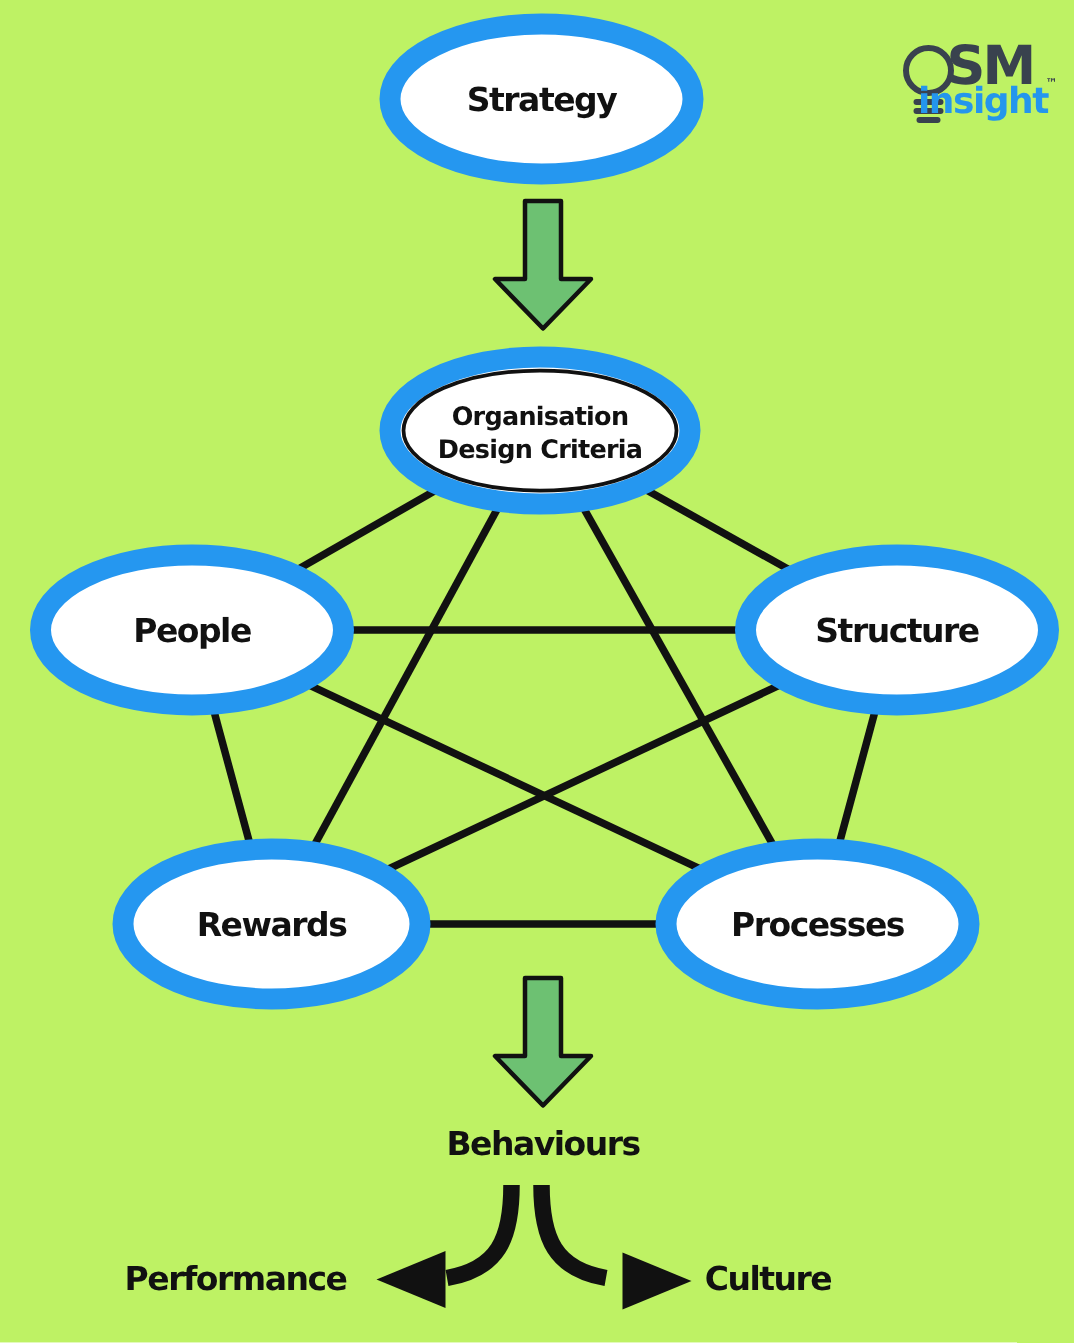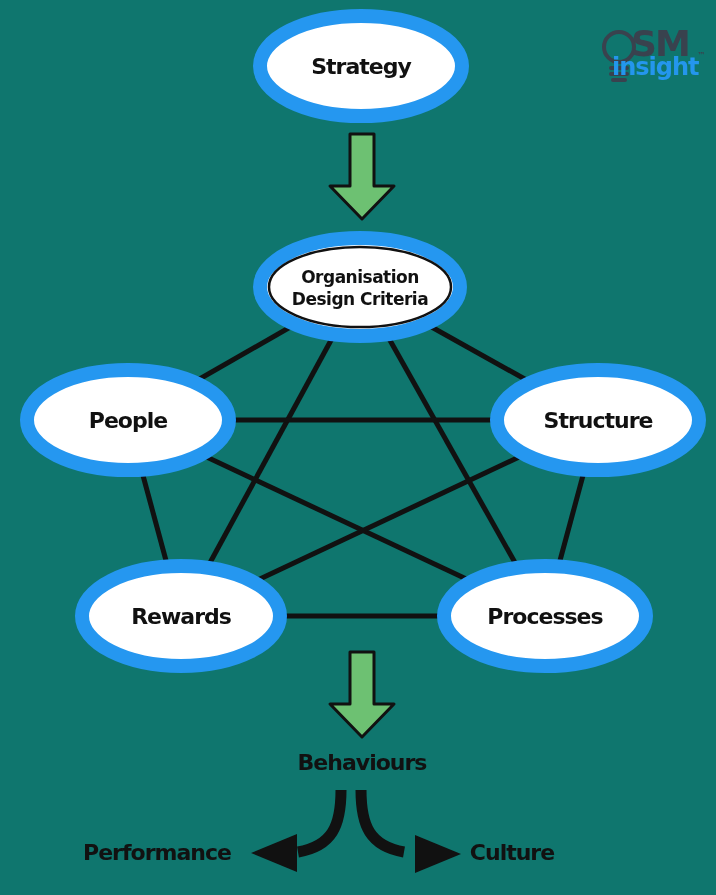--- a/index.html
+++ b/index.html
@@ -4,21 +4,21 @@
 <style>
   html, body {
     margin: 0;
     padding: 0;
     background: #ffffff;
   }
   .canvas {
     position: relative;
     width: 716px;
     height: 895px;
-    background: #0f766e;
+    background: #bef264;
     font-family: "DejaVu Sans", sans-serif;
     overflow: hidden;
   }
   svg {
     display: block;
   }
   svg text {
     font-family: "DejaVu Sans", sans-serif;
     font-weight: bold;
     fill: var(--ink-black, #111111);

